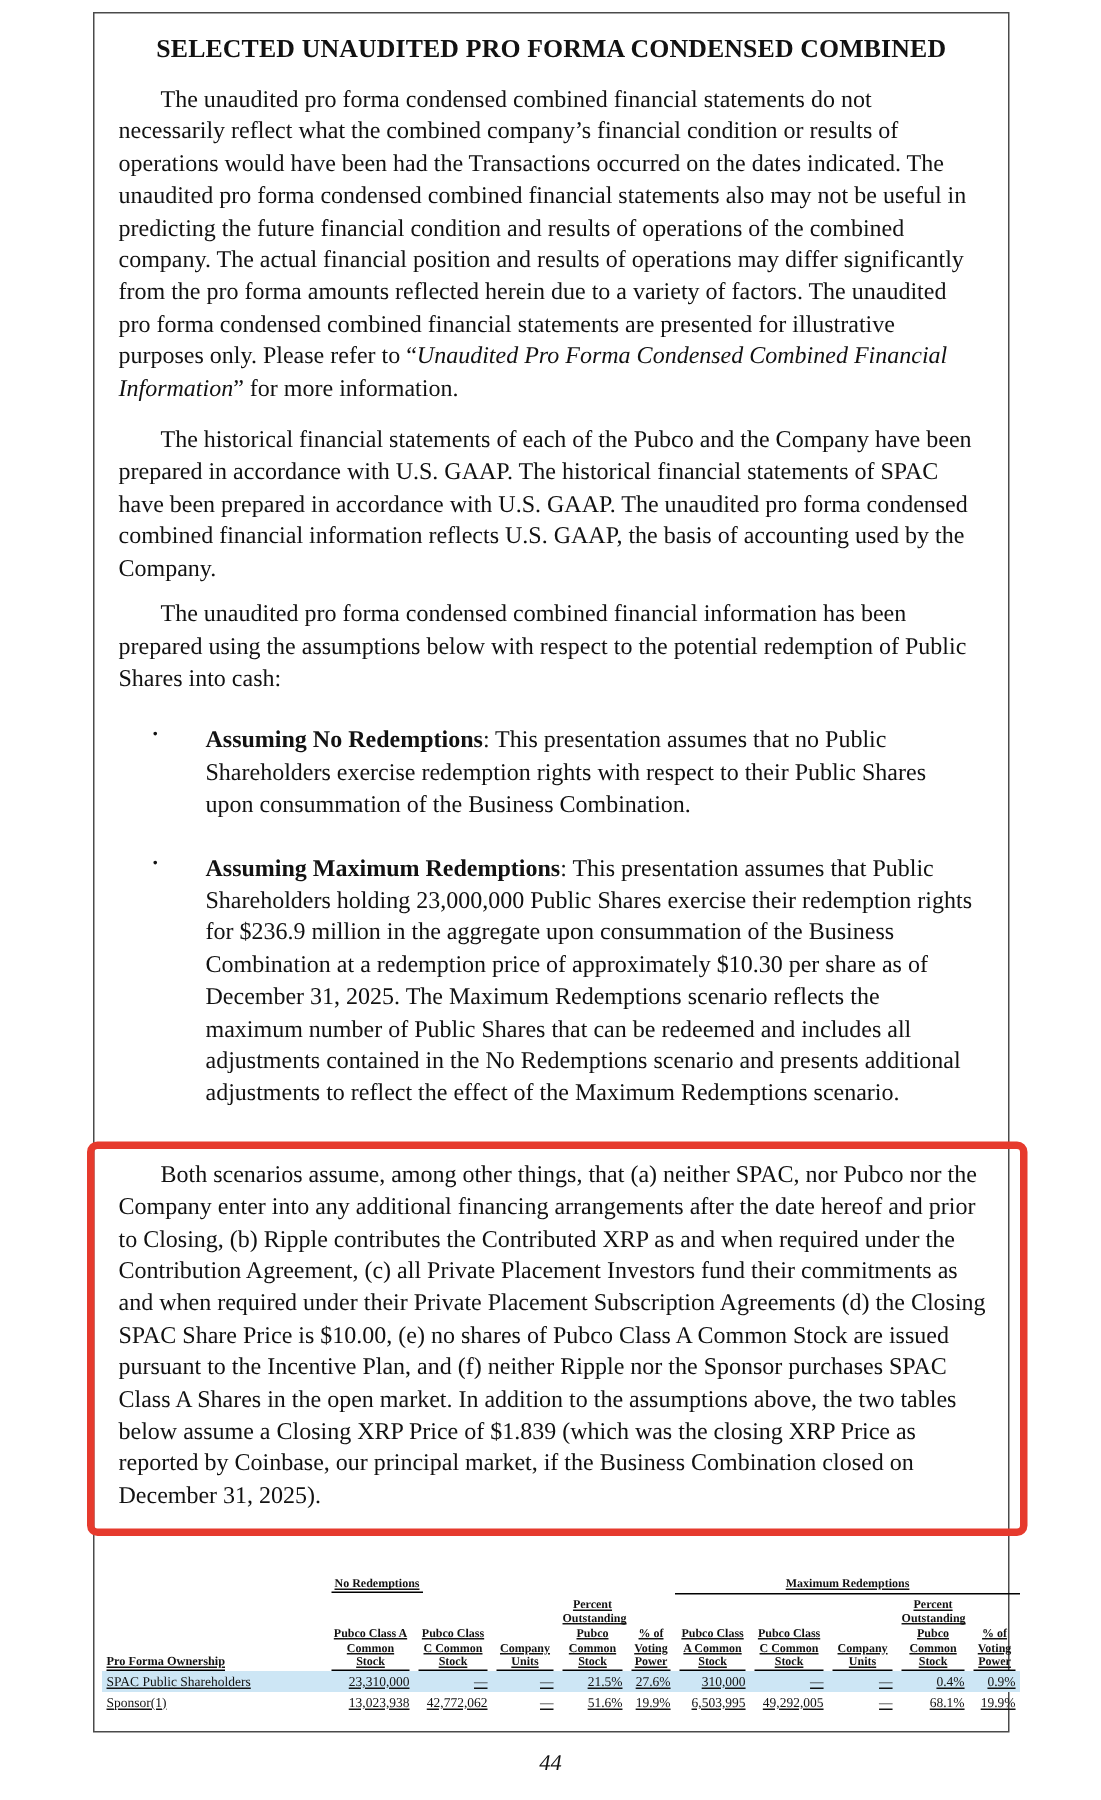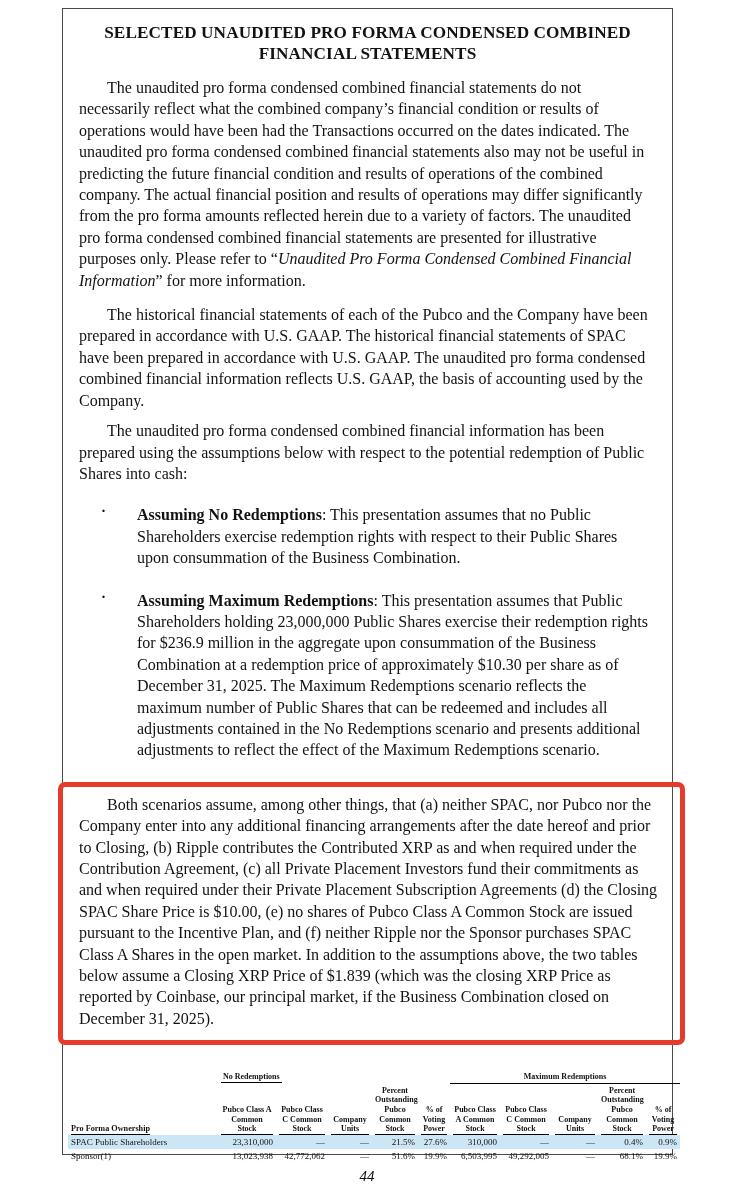--- a/index.html
+++ b/index.html
@@ -19,21 +19,21 @@
   .bullet { position:relative; margin:0 6px 21px 22px; padding-left:36px;
     font-size:16px; line-height:21.4px; }
   .bullet .dot { position:absolute; left:0; top:-3px; font-weight:bold; font-size:15px; }
   .bullet b { font-weight:bold; }
   .highlight-wrap { border:5px solid var(--annotation); border-radius:7px;
     margin:2px -29px 24px -21px; padding:7px 22px 11px 16px; }
   .highlight-wrap p { margin-bottom:0; }
   
   table.pf { border-collapse:collapse; table-layout:fixed; width:612px;
     margin:6px 0 0 -11px; font-size:8.8px; line-height:11px; }
-  table.pf th, table.pf td { padding:1.5px 3px; vertical-align:bottom; }
+  table.pf th, table.pf td { padding:1.5px 3px; vertical-align:bottom;text-decoration:underline; }
   .grp { font-weight:bold; font-size:8px; white-space:nowrap; }
   .grp-nr { text-align:left; padding-left:4px; }
   .grp-nr span { border-bottom:1px solid #000; padding:0 2px 0.5px 2px; }
   .grp-mr { text-align:center; border-bottom:1px solid #000; }
   th.rowhead { text-align:left; font-size:8.2px;margin-left:20px; }
   th.rowhead span { border-bottom:1px solid #000; padding-bottom:1px; }
   th.colhead { text-align:center; font-weight:bold; font-size:8px; line-height:9.6px;
     position:relative; }
   th.colhead::after { content:""; position:absolute; left:3px; right:3px; bottom:0;
     border-bottom:1px solid #000; }
@@ -44,21 +44,20 @@
     font-size:15px;font-style:italic; }
 </style>
 </head>
 <body>
 
 <div class="sheet">
   <div class="frame">
 
     <div class="doc-title">
       <span>SELECTED UNAUDITED PRO FORMA CONDENSED COMBINED</span>
-      <span>FINANCIAL STATEMENTS</span>
     </div>
 
     <p class="body-par"><span>The unaudited pro forma condensed combined financial statements do not necessarily reflect what the combined company’s financial condition or results of operations would have been had the Transactions occurred on the dates indicated. The unaudited pro forma condensed combined financial statements also may not be useful in predicting the future financial condition and results of operations of the combined company. The actual financial position and results of operations may differ significantly from the pro forma amounts reflected herein due to a variety of factors. The unaudited pro forma condensed combined financial statements are presented for illustrative purposes only. Please refer to “</span><span class="italic">Unaudited Pro Forma Condensed Combined Financial Information</span><span>” for more information.</span></p>
 
     <p class="body-par tight">The historical financial statements of each of the Pubco and the Company have been prepared in accordance with U.S. GAAP. The historical financial statements of SPAC have been prepared in accordance with U.S. GAAP. The unaudited pro forma condensed combined financial information reflects U.S. GAAP, the basis of accounting used by the Company.</p>
 
     <p class="body-par">The unaudited pro forma condensed combined financial information has been prepared using the assumptions below with respect to the potential redemption of Public Shares into cash:</p>
 
     <div class="bullets">
       <div class="bullet">

